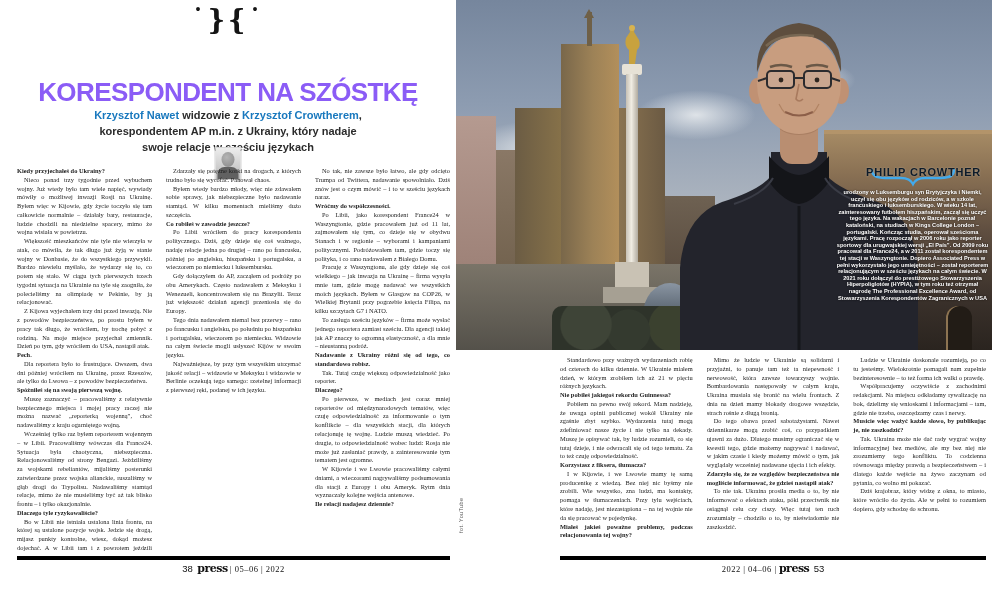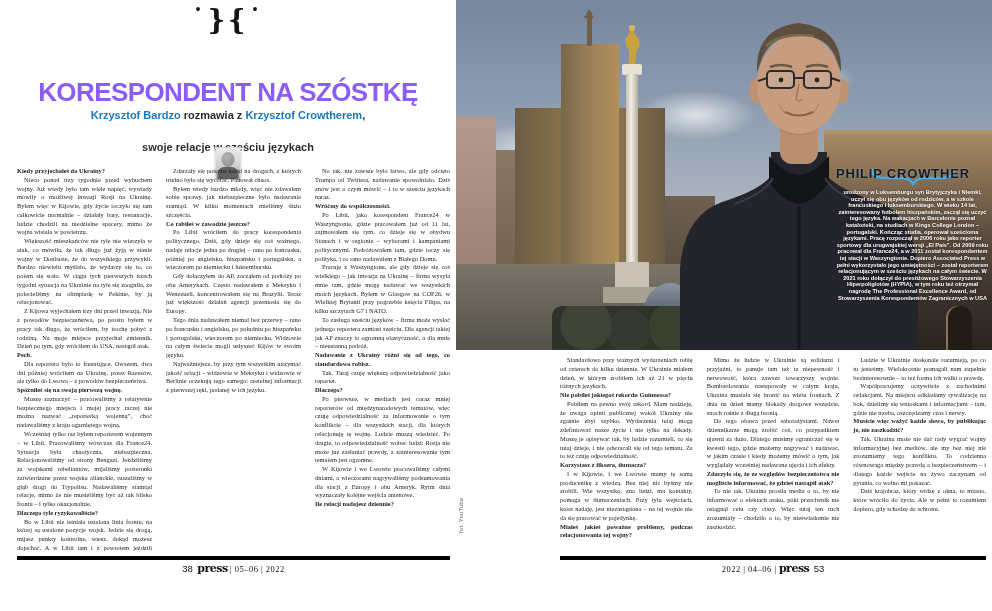--- a/index.html
+++ b/index.html
@@ -59,33 +59,33 @@
   .dome{left:187px;top:283px;width:54px;height:32px;border-radius:100% 100% 0 0/200% 200% 0 0;background:linear-gradient(#8a95a2,#55606c);}
   .base-strip{left:0;top:264px;width:250px;height:86px;background:linear-gradient(#7a7468,#54514a);}
   .trees{left:96px;top:306px;width:170px;height:46px;background:radial-gradient(circle at 20% 40%,#3e4437 18%,transparent 19%),radial-gradient(circle at 45% 55%,#343a2f 22%,transparent 23%),radial-gradient(circle at 72% 45%,#3b412f 20%,transparent 21%),#2e332a;border-radius:10px 10px 0 0;}
   .colonnade{left:368px;top:134px;width:168px;height:216px;background:linear-gradient(180deg,#a58a64 0%,#8a7154 18%,#5f4e40 45%,#39302a 78%,#2a241f 100%);}
   .cornice{left:368px;top:130px;width:168px;height:8px;background:#b3946a;}
   .arch{top:172px;width:24px;height:58px;border-radius:12px 12px 0 0;background:#221c16;box-shadow:-2px 0 0 #8d7452;}
   .crowther-svg{position:absolute;left:218px;top:6px;width:250px;height:344px;}
 
   
   .bio{position:absolute;right:3px;top:166px;width:153px;text-align:center;}
-  .bio-label{font-family:"Liberation Sans",sans-serif;font-weight:bold;font-size:13px;letter-spacing:0.8px;color:#0d1b2a;text-shadow:0 0 2px rgba(255,255,255,.35);}
+  .bio-label{font-family:"Liberation Sans",sans-serif;font-weight:bold;font-size:11px;letter-spacing:0.8px;color:#0d1b2a;text-shadow:0 0 2px rgba(255,255,255,.35);margin-left:30px;}
   .bio-brace{margin:1px auto 2px;display:block;}
   .bio-text{font-family:"Liberation Sans",sans-serif;font-weight:bold;font-size:5.6px;line-height:1.18;color:#ffffff;text-shadow:0 0 2px rgba(0,0,0,.75);}
   .credit{position:absolute;left:2px;top:533px;transform:rotate(-90deg);transform-origin:0 0;font-family:"Liberation Sans",sans-serif;font-size:5.5px;color:#5a5a5a;letter-spacing:0.4px;white-space:nowrap;}
 </style>
 </head>
 <body>
 
 <div class="page page-left">
   <div class="ornament">˙}{˙</div>
   <h1 class="title">KORESPONDENT NA SZÓSTKĘ</h1>
-  <p class="intro"><span class="blue">Krzysztof Bardzo</span><span> rozmawia z </span><span class="blue">Krzysztof Crowtherem</span><span>,</span><br>
-    <br>
+  <p class="intro"><span class="blue">Krzysztof Nawet</span><span> widzowie z </span><span class="blue">Krzysztof Crowtherem</span><span>,</span><br>
+    <span>korespondentem AP m.in. z Ukrainy, który nadaje</span><br>
     <span>swoje relacje w sześciu językach</span>
   </p>
   <div class="author-thumb">
     <div class="th-head"></div>
     <div class="th-body"></div>
   </div>
 
   <div class="cols cols-left">
     <div class="col">
         <p class="blk-q">Kiedy przyjechałeś do Ukrainy?</p>

